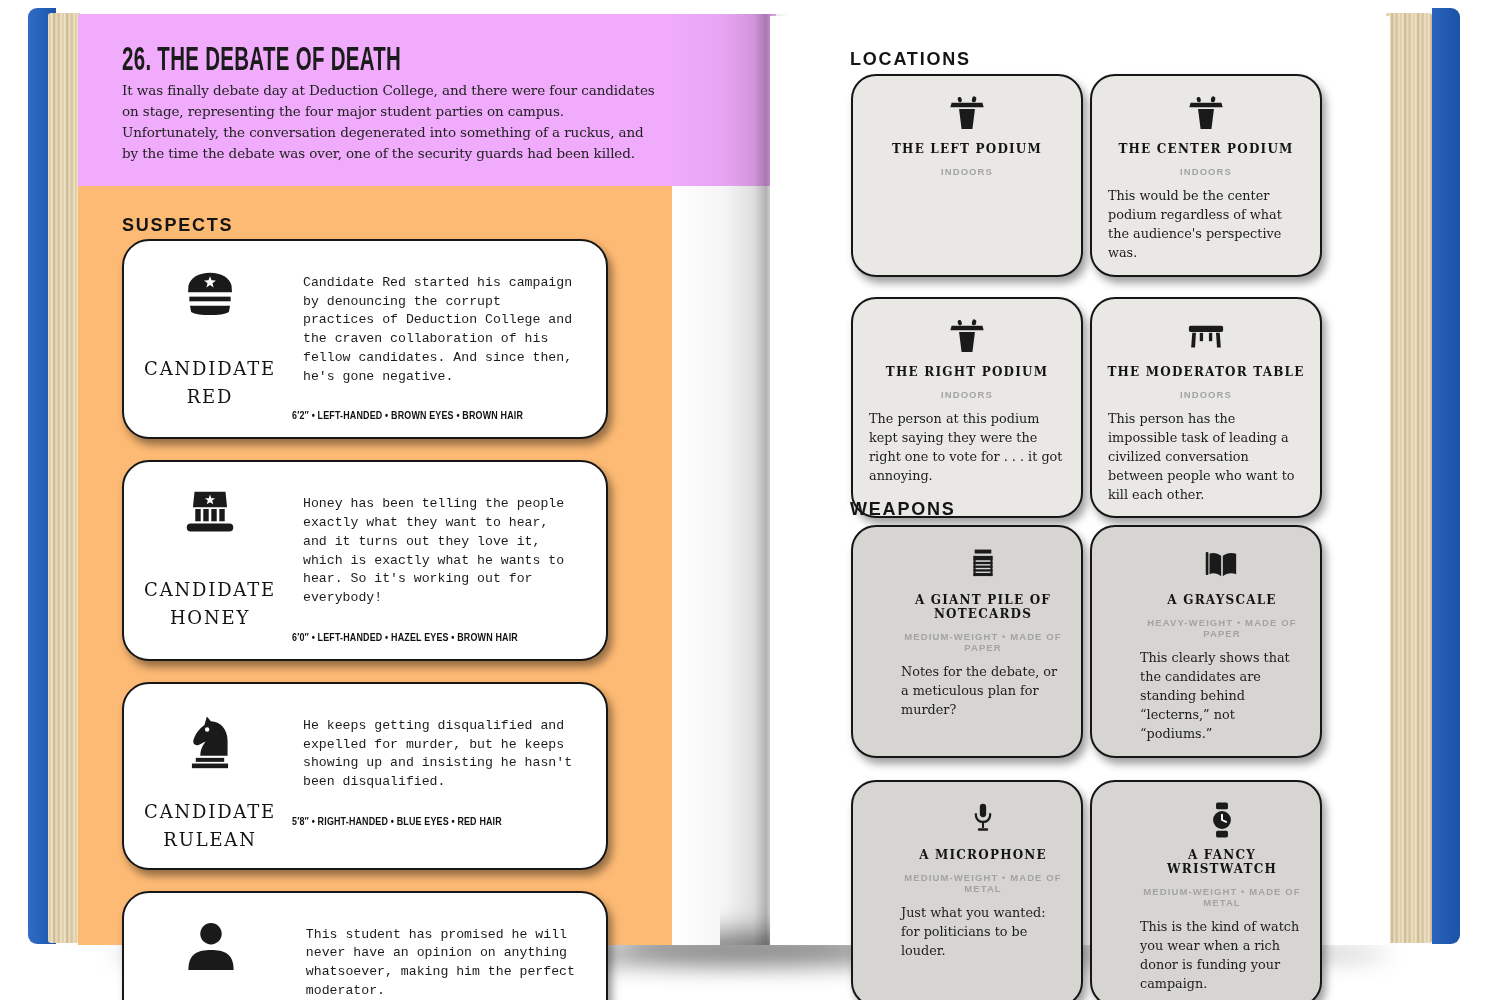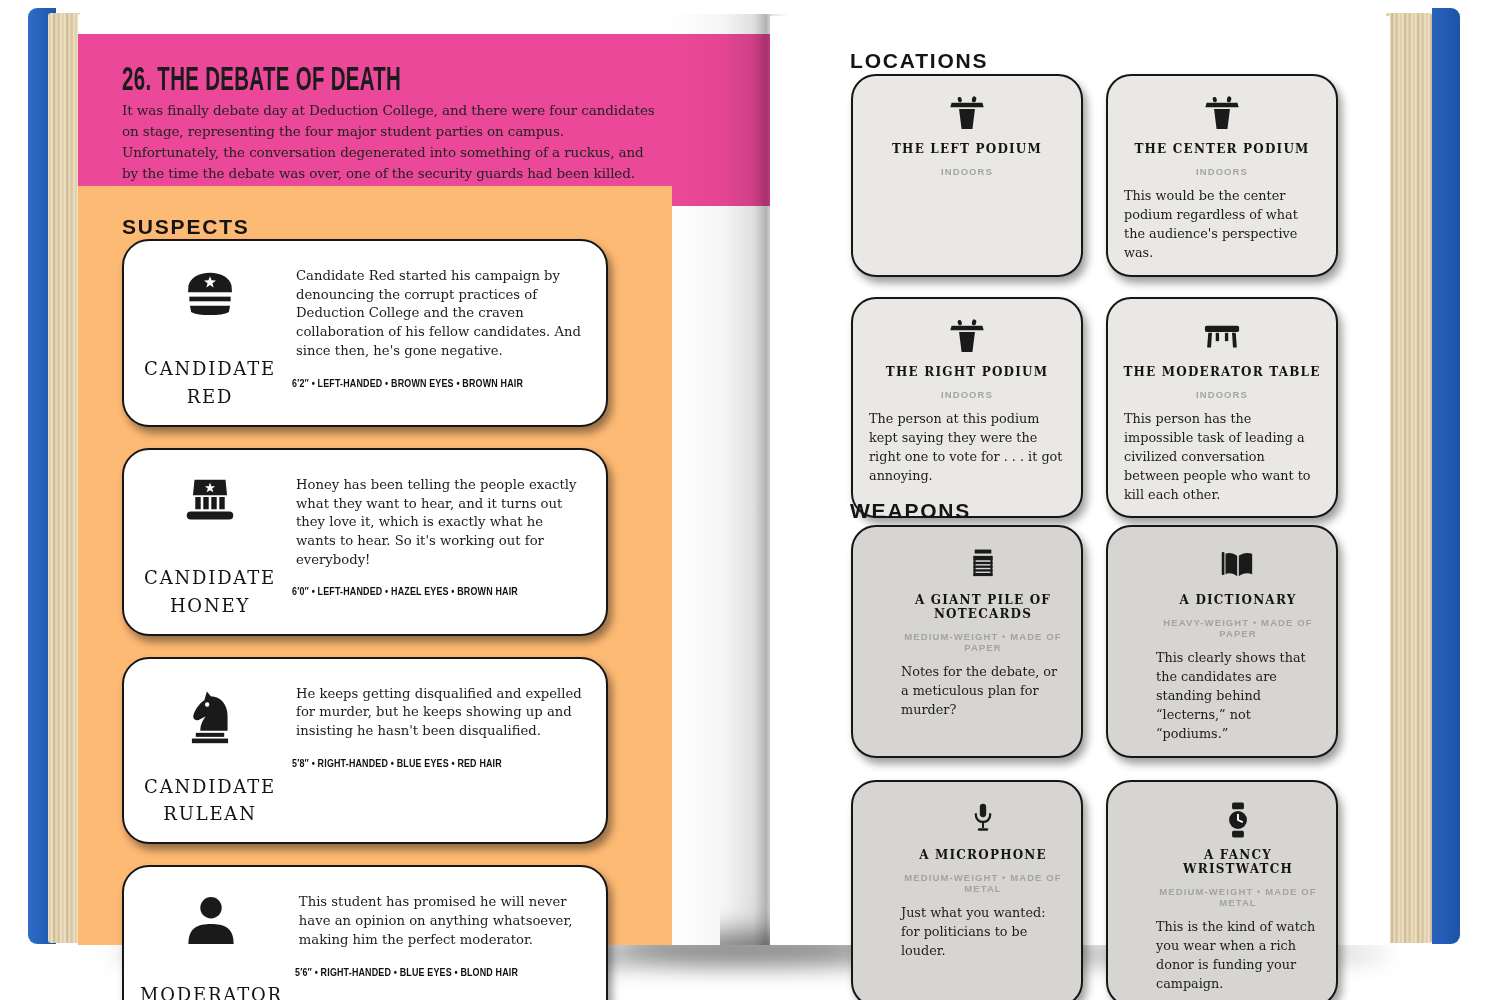--- a/index.html
+++ b/index.html
@@ -22,54 +22,54 @@
   .deckle-left{left:48px;width:32px;border-radius:3px 0 0 3px;}
   .deckle-right{left:1386px;width:46px;border-radius:0 3px 3px 0;}
 
   .page{position:absolute;background:#ffffff;}
   .page-left{left:78px;top:14px;width:642px;height:931px;border-radius:2px 0 0 4px;}
   .page-right{left:770px;top:16px;width:620px;height:929px;border-radius:0 2px 4px 0;}
   .gutter{position:absolute;left:668px;top:14px;width:126px;height:931px;pointer-events:none;
           background:linear-gradient(90deg,rgba(0,0,0,0) 0%,rgba(0,0,0,.04) 45%,rgba(0,0,0,.13) 68%,rgba(0,0,0,.30) 78%,rgba(0,0,0,.10) 83%,rgba(0,0,0,0) 96%);}
 
   
-  .intro-panel{position:absolute;left:0;top:0;width:698px;height:172px;background:#ec4899;margin-top:20px;}
+  .intro-panel{position:absolute;left:0;top:0;width:698px;height:172px;background:#f0abfc;}
   .puzzle-title{position:absolute;left:44px;top:26px;margin:0;
       font-family:"Liberation Sans",sans-serif;font-weight:700;font-size:33px;
       letter-spacing:.5px;color:#1b1b1b;white-space:nowrap;
       transform:scaleX(.62);transform-origin:left top;}
   .intro-text{position:absolute;left:44px;top:66px;width:537px;margin:0;
       font-size:13.5px;line-height:1.55;letter-spacing:-.1px;color:#222;}
 
   .suspects-panel{position:absolute;left:0;top:172px;width:594px;height:759px;background:#fdba74;}
   .section-head{margin:0;font-family:"Liberation Sans",sans-serif;font-weight:700;
-      font-size:21px;letter-spacing:1.8px;color:#141414;}
+      font-size:18px;letter-spacing:1.8px;color:#141414;}
   .suspects-head{position:absolute;left:44px;top:29px;}
 
   .suspect-list{position:absolute;left:44px;top:53px;width:486px;display:flex;
       flex-direction:column;gap:21px;}
   .suspect-card{box-sizing:border-box;background:#ffffff;border:2px solid #161616;
       border-radius:27px;box-shadow:4px 6px 8px rgba(0,0,0,.42);
       display:flex;min-height:145px;padding:20px 18px 14px 16px;}
   .sc-left{flex:0 0 140px;text-align:center;padding-top:4px;}
   .sc-left svg{display:block;margin:0 auto;}
   .suspect-name{margin-top:28px;font-weight:400;font-size:18px;line-height:1.55;
       letter-spacing:1.8px;white-space:pre-line;color:#141414;}
   .sc-right{flex:1;padding:2px 2px 0 12px;}
-  .suspect-desc{margin:4px;font-size:13.2px;line-height:1.42;color:#1c1c1c;}
+  .suspect-desc{margin:11px;font-size:13.2px;line-height:1.42;color:#1c1c1c;font-family:Liberation Mono, monospace;}
   .suspect-stats{display:inline-block;margin-top:12px;
       font-family:"Liberation Sans",sans-serif;font-weight:700;font-size:10.5px;
       letter-spacing:.2px;color:#101010;transform:scaleX(.85);transform-origin:left top;
       white-space:nowrap;}
 
   
   .locations-head{position:absolute;left:80px;top:33px;}
   .weapons-head{position:absolute;left:80px;top:483px;}
   .card-grid{position:absolute;left:81px;width:482px;display:grid;
-      grid-template-columns:232px 232px;column-gap:23px;}
+      grid-template-columns:232px 232px;column-gap:7px;}
   .loc-grid{top:58px;row-gap:20px;}
   .wep-grid{top:509px;row-gap:22px;}
 
   .tile{box-sizing:border-box;border:2px solid #161616;border-radius:25px;
       box-shadow:4px 6px 8px rgba(0,0,0,.38);padding:16px 14px 12px;text-align:center;}
   .tile.loc{background:#e9e8e5;}
   .tile.wep{background:#d7d5d2;padding-left:46px;}
   .loc-grid .tile:nth-child(-n+2){min-height:196px;}
   .loc-grid .tile:nth-child(n+3){min-height:183px;}
   .wep-grid .tile:nth-child(-n+2){min-height:176px;}
@@ -265,21 +265,21 @@
       </article>
 
       <article class="tile wep">
         <div class="tile-icon">
           <svg class="icon" width="40" height="40" viewBox="0 0 48 48">
             <rect x="4.5" y="8.5" width="3.2" height="27.5" rx="1.2"></rect>
             <path d="M23 13 C19 9.5 12.5 8.5 9 10.5 L9 35 C12.5 33 19 34 23 37.5 Z"></path>
             <path d="M25 13 C29 9.5 35.5 8.5 41 10.5 L41 35 C35.5 33 29 34 25 37.5 Z"></path>
           </svg>
         </div>
-        <h3 class="tile-name">A DICTIONARY</h3>
+        <h3 class="tile-name">A GRAYSCALE</h3>
         <div class="tile-sub">HEAVY-WEIGHT • MADE OF PAPER</div>
         <p class="tile-body">This clearly shows that the candidates are standing behind “lecterns,” not “podiums.”</p>
       </article>
 
       <article class="tile wep">
         <div class="tile-icon">
           <svg class="icon" width="38" height="40" viewBox="0 0 48 48">
             <rect x="20" y="3.5" width="8" height="17" rx="4"></rect>
             <path d="M15 15.5 L15 18 C15 23 19 26.5 24 26.5 C29 26.5 33 23 33 18 L33 15.5" fill="none" stroke="#1a1a1a" stroke-width="2.8"></path>
             <rect x="22.7" y="27.5" width="2.6" height="6.5"></rect>

